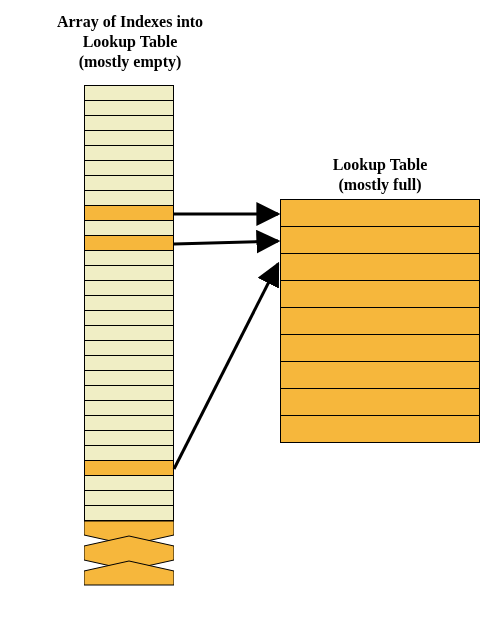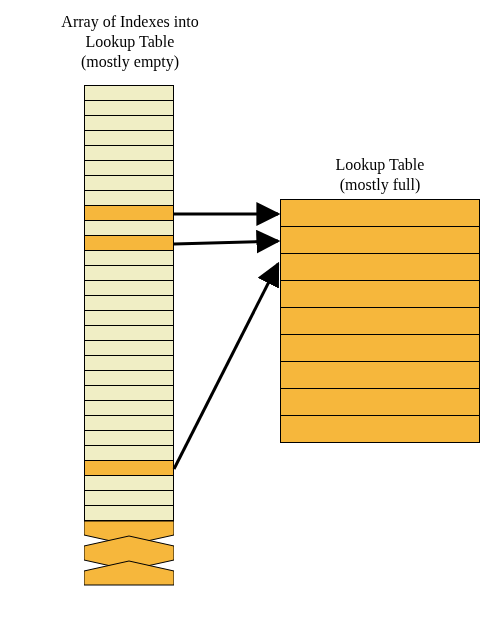--- a/index.html
+++ b/index.html
@@ -11,20 +11,21 @@
     font-family: Georgia, "Times New Roman", serif;
     font-size: 16px;
     color: #000;
     overflow: hidden;
   }
   .label {
     position: absolute;
     text-align: center;
     line-height: 1.25;
     white-space: pre;
+    font-weight: bold;
   }
   .index-array {
     position: absolute;
     left: 84px;
     top: 86px;
     width: 90px;
   }
   .idx-cell {
     width: 90px;
     height: 16px;

